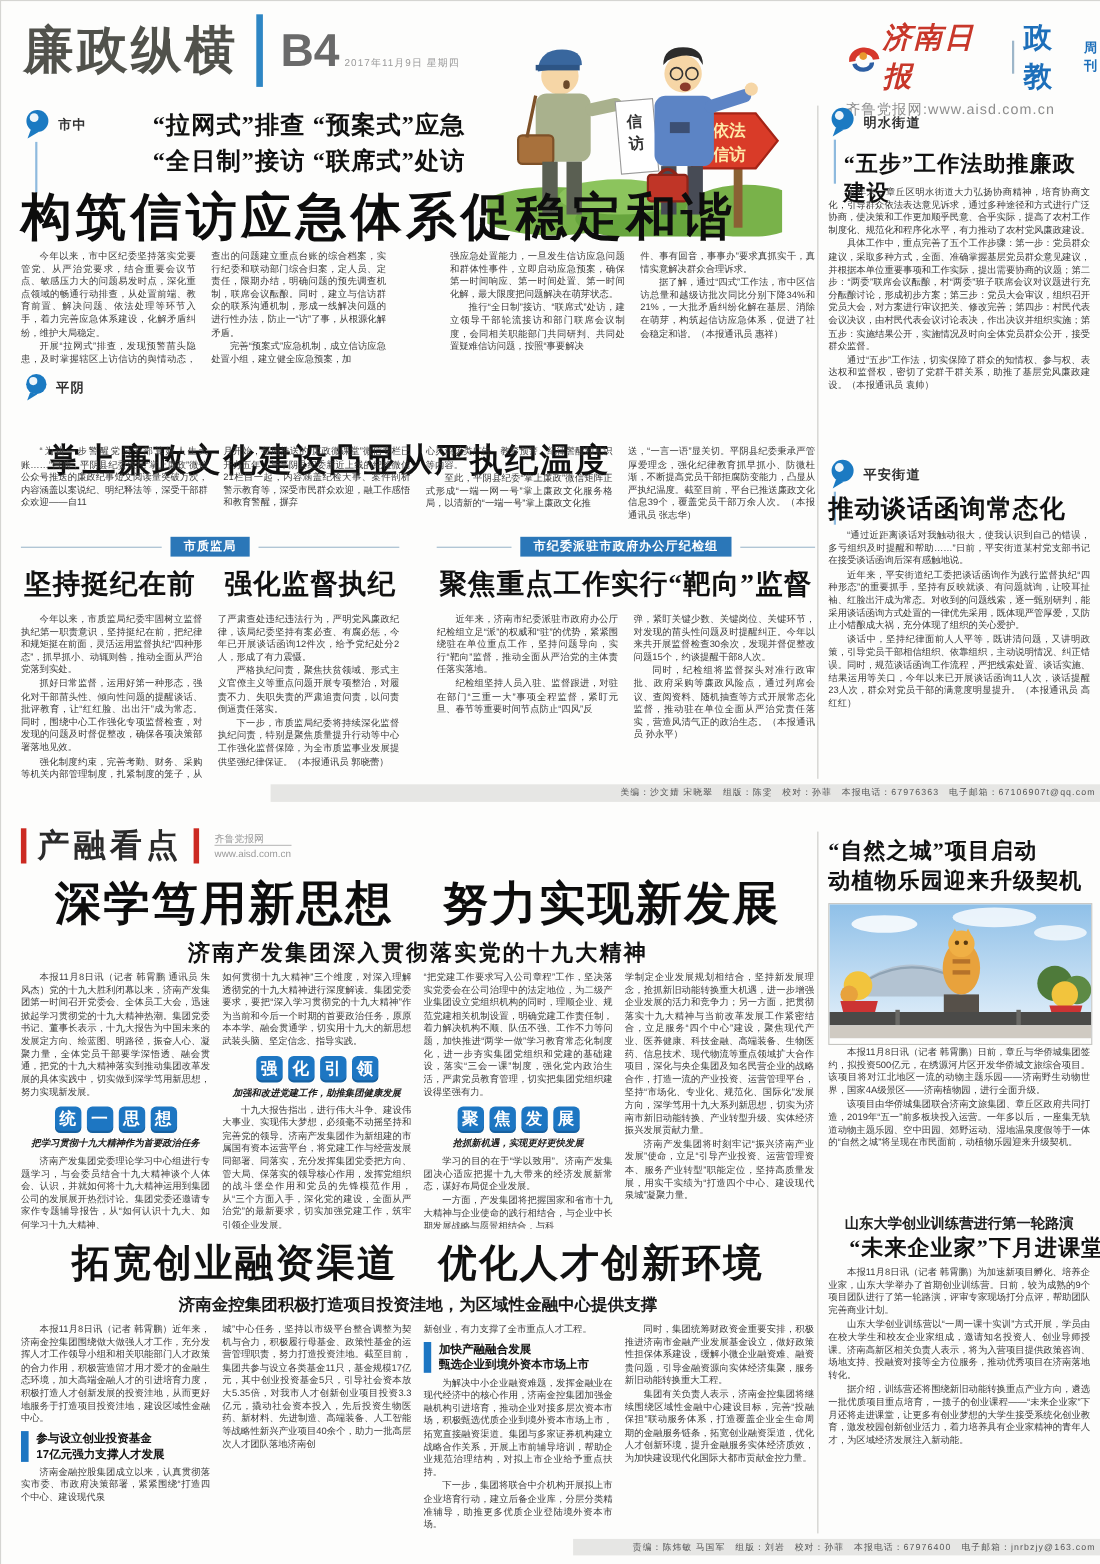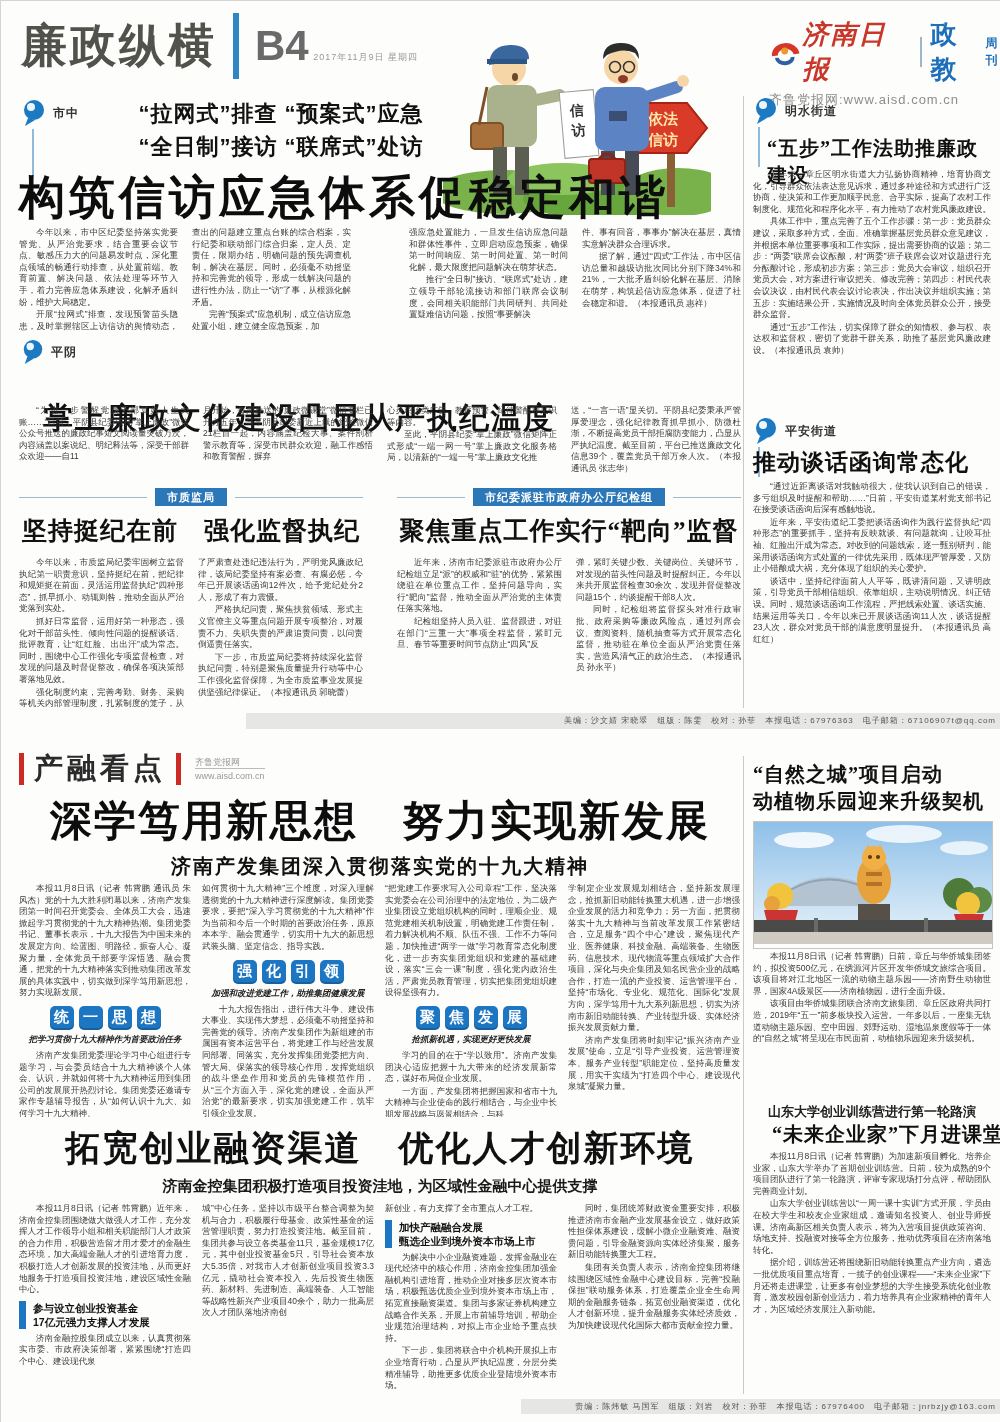--- a/index.html
+++ b/index.html
@@ -15,21 +15,21 @@
   .paper-name{font-size:26px;font-weight:bold;color:#c8372a;font-family:"Liberation Serif",serif;font-style:italic;letter-spacing:2px;}
   .weekly{font-size:26px;font-weight:bold;color:#1d6fba;letter-spacing:2px;}
   .weekly-suffix{font-size:12px;font-weight:bold;color:#1d6fba;}
   .site-line{font-size:13px;color:#8d8d8d;letter-spacing:1px;margin-top:4px;}
   .logo-div{width:2px;height:30px;background:#9db6c9;margin:0 8px;}
   
   .tagrow{display:flex;align-items:center;gap:6px;}
   .taglabel{font-size:12px;font-weight:bold;color:#333;letter-spacing:1px;}
   .drop{width:2px;background:#8ebade;}
   
-  .kicker{font-family:Liberation Sans, sans-serif;font-weight:bold;font-size:22px;line-height:33px;color:#111;text-align:center;letter-spacing:1px;}
+  .kicker{font-family:Liberation Serif, serif;font-weight:bold;font-size:22px;line-height:33px;color:#111;text-align:center;letter-spacing:1px;}
   .h1{font-size:46px;font-weight:bold;color:#0d0d0d;letter-spacing:4px;white-space:nowrap;}
   .h-serif{font-family:"Liberation Serif",serif;font-weight:bold;color:#111;}
   .center{text-align:center;}
   
   .cols{display:flex;}
   .col{overflow:hidden;}
   .para{font-size:8.5px;line-height:11.6px;text-align:justify;text-indent:2em;color:#3a3a3a;margin:0 0 1px;}
   .para.noind{text-indent:0;}
   
   .badgeRow{display:flex;align-items:center;gap:8px;}
@@ -145,29 +145,29 @@
   </div>
 
   <div class="abs h1" style="left:18px;top:166px;z-index:2;">构筑信访应急体系促稳定和谐</div>
 
   <div class="abs cols" style="left:18px;top:226px;width:722px;gap:14px;">
     <div class="col" style="width:170px;height:104px;">
         <p class="para">今年以来，市中区纪委坚持落实党要管党、从严治党要求，结合重要会议节点、敏感压力大的问题易发时点，深化重点领域的畅通行动排查，从处置前端、教育前置、解决问题、依法处理等环节入手，着力完善应急体系建设，化解矛盾纠纷，维护大局稳定。</p>
         <p class="para">开展“拉网式”排查，发现预警苗头隐患，及时掌握辖区上访信访的舆情动态，对排</p>
       </div>
     <div class="col" style="width:170px;height:104px;">
-        <p class="para noind">查出的问题建立重点台账的综合档案，实行纪委和联动部门综合归案，定人员、定责任，限期办结，明确问题的预先调查机制，解决在基层。同时，必须毫不动摇坚持和完善党的领导，形成一线解决问题的进行性办法，防止一“访”了事，从根源化解矛盾。</p>
+        <p class="para noind">查出的问题建立重点台账的综合档案，实行纪委和联动部门综合归案，定人员、定责任，限期办结，明确问题的预先调查机制，联席会议酝酿。同时，建立与信访群众的联系沟通机制，形成一线解决问题的进行性办法，防止一“访”了事，从根源化解矛盾。</p>
         <p class="para">完善“预案式”应急机制，成立信访应急处置小组，建立健全应急预案，加</p>
       </div>
     <div class="col" style="width:170px;height:104px;margin-left:44px;">
         <p class="para noind">强应急处置能力，一旦发生信访应急问题和群体性事件，立即启动应急预案，确保第一时间响应、第一时间处置、第一时间化解，最大限度把问题解决在萌芽状态。</p>
         <p class="para">推行“全日制”接访、“联席式”处访，建立领导干部轮流接访和部门联席会议制度，会同相关职能部门共同研判、共同处置疑难信访问题，按照“事要解决</p>
       </div>
     <div class="col" style="width:170px;height:104px;">
-        <p class="para noind">件、事有回音，事事办”解决在基层，真情实意解决群众合理诉求。</p>
+        <p class="para noind">件、事有回音，事事办”要求真抓实干，真情实意解决群众合理诉求。</p>
         <p class="para">据了解，通过“四式”工作法，市中区信访总量和越级访批次同比分别下降34%和21%，一大批矛盾纠纷化解在基层、消除在萌芽，构筑起信访应急体系，促进了社会稳定和谐。（本报通讯员 惠祥）</p>
       </div>
   </div>
 
   <div class="abs tagrow" style="left:20px;top:338px;">
     <svg width="24" height="26" viewBox="0 0 26 28">
       <circle cx="13" cy="11" r="10" fill="#1b7ac2"></circle>
         <circle cx="10" cy="8" r="4" fill="#fff" opacity="0.92"></circle>
       <path d="M7 19 L4 27 L14 21 Z" fill="#1b7ac2"></path>
       </svg>
@@ -360,21 +360,21 @@
         </div>
       <div class="barhead">
         <span class="bar"></span>
         <span class="t">
           <div>加快产融融合发展</div>
           <div>甄选企业到境外资本市场上市</div>
         </span>
       </div>
       <div>
           <p class="para">为解决中小企业融资难题，发挥金融业在现代经济中的核心作用，济南金控集团加强金融机构引进培育，推动企业对接多层次资本市场，积极甄选优质企业到境外资本市场上市，拓宽直接融资渠道。集团与多家证券机构建立战略合作关系，开展上市前辅导培训，帮助企业规范治理结构，对拟上市企业给予重点扶持。</p>
-          <p class="para">下一步，集团将联合中介机构开展拟上市企业培育行动，凸显从严执纪温度，分层分类精准辅导，助推更多优质企业登陆境外资本市场。</p>
+          <p class="para">下一步，集团将联合中介机构开展拟上市企业培育行动，建立后备企业库，分层分类精准辅导，助推更多优质企业登陆境外资本市场。</p>
         </div>
     </div>
     <div class="col" style="width:172px;height:192px;">
         <p class="para">同时，集团统筹财政资金重要安排，积极推进济南市金融产业发展基金设立，做好政策性担保体系建设，缓解小微企业融资难、融资贵问题，引导金融资源向实体经济集聚，服务新旧动能转换重大工程。</p>
         <p class="para">集团有关负责人表示，济南金控集团将继续围绕区域性金融中心建设目标，完善“投融保担”联动服务体系，打造覆盖企业全生命周期的金融服务链条，拓宽创业融资渠道，优化人才创新环境，提升金融服务实体经济质效，为加快建设现代化国际大都市贡献金控力量。</p>
       </div>
   </div>
 
   <div class="abs vline" style="left:742px;top:755px;height:638px;"></div>
 

